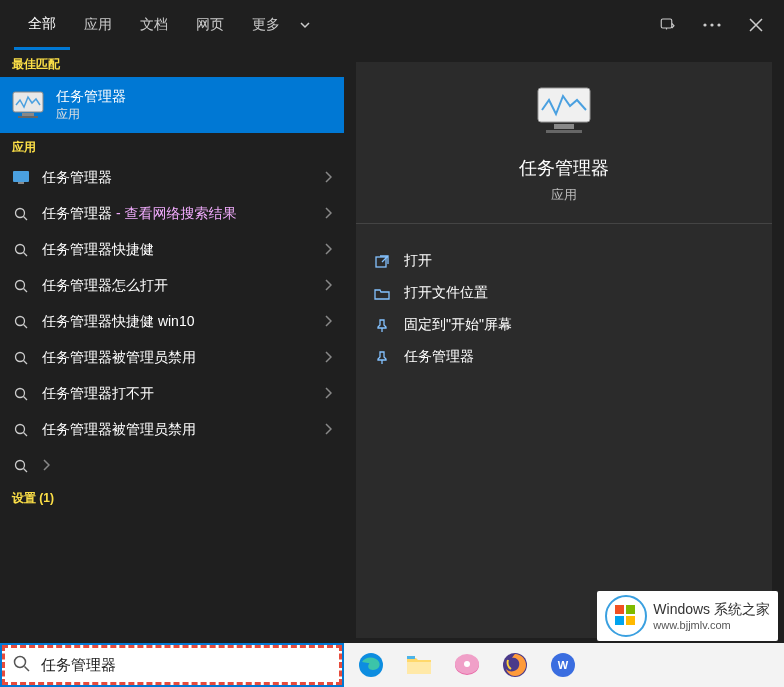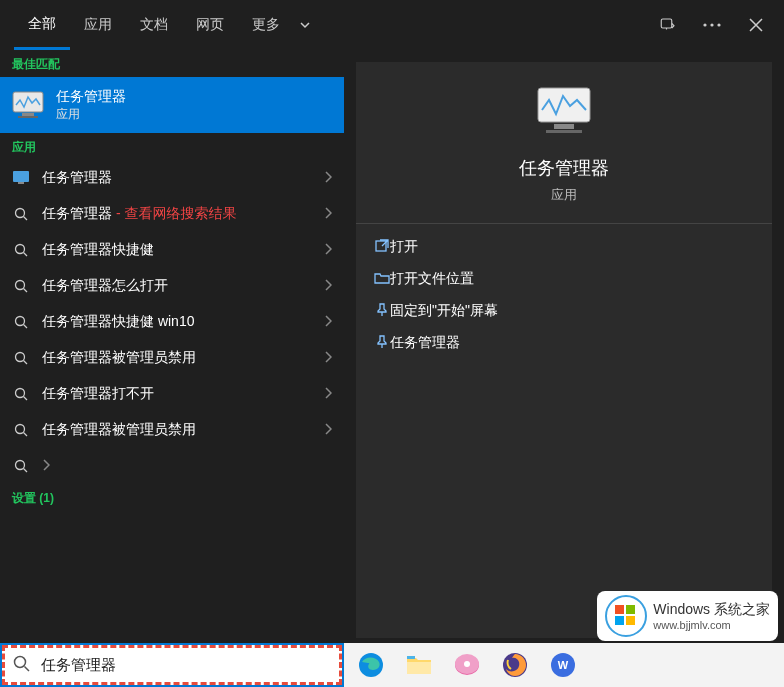--- a/index.html
+++ b/index.html
@@ -12,56 +12,56 @@
 .more-drop{display:flex;align-items:center;gap:20px}
 .top-right{margin-left:auto;display:flex;align-items:center;gap:8px;padding-right:10px}
 .top-icon{width:36px;height:36px;display:flex;align-items:center;justify-content:center;cursor:pointer}
 
 
 .main{display:flex;height:588px}
 .left{width:344px;background:#1f1f1f;overflow:hidden}
 .right{flex:1;background:#2b2b2b;margin:12px 12px 0 12px;display:flex;flex-direction:column}
 
 
-.sec-header{padding:6px 12px 4px 12px;font-size:12px;color:#22c55e;font-weight:600}
+.sec-header{padding:6px 12px 4px 12px;font-size:12px;color:#fde047;font-weight:600}
 
 
 .best-match{display:flex;align-items:center;height:56px;background:#0078d4;padding:0 12px;gap:12px}
 .bm-icon{width:32px;height:32px;display:flex;align-items:center;justify-content:center}
 .bm-text{display:flex;flex-direction:column;justify-content:center}
 .bm-title{font-size:14px}
 .bm-sub{font-size:12px;color:#e0e0e0}
 
 
 .row{display:flex;align-items:center;height:36px;padding:0 12px;gap:12px;cursor:pointer}
 .row-icon{width:18px;height:18px;flex:0 0 18px;display:flex;align-items:center;justify-content:center}
 .row-label{flex:1;font-size:14px;white-space:nowrap;overflow:hidden}
-.row-label .dim{color:#ef4444}
+.row-label .dim{color:#f0abfc}
 .row-chev{color:#888}
 
 
 .preview-top{display:flex;flex-direction:column;align-items:center;padding:24px 0 18px 0;border-bottom:1px solid #444}
 .preview-icon{width:56px;height:56px;margin-bottom:14px}
 .preview-title{font-size:18px;margin-bottom:6px}
 .preview-sub{font-size:13px;color:#bbb;border-bottom:1px solid transparent}
 .actions{padding:14px 0}
-.action{display:flex;align-items:flex-start;height:32px;padding:0 18px;font-size:14px;cursor:pointer}
+.action{display:flex;align-items:flex-end;height:32px;padding:0 18px;gap:14px;font-size:14px;cursor:pointer}
 .action-icon{width:16px;height:16px;color:#84c2ff;flex:0 0 16px}
 
 
 .search-box{position:absolute;left:2px;bottom:2px;width:340px;height:40px;background:#fff;display:flex;align-items:center;padding:0 8px;border:3px dashed #e74c3c;outline:2px solid #0078d4}
 .search-box input{flex:1;border:none;outline:none;font-size:15px;color:#222;font-family:inherit}
 .search-icon{width:20px;height:20px;margin-right:8px}
 
 
 .taskbar{position:absolute;left:344px;bottom:0;right:0;height:44px;background:#f3f3f3;display:flex;align-items:center;padding:0 6px;gap:6px}
 .tb-item{width:42px;height:40px;display:flex;align-items:center;justify-content:center;cursor:pointer}
 
 
-.watermark{position:absolute;right:6px;bottom:46px;display:flex;align-items:center;gap:6px;background:#fff;padding:4px 8px;border-radius:8px}
+.watermark{position:absolute;right:6px;bottom:46px;display:flex;align-items:center;gap:6px;background:#fff;padding:4px 8px;border-radius:2px}
 .wm-logo{width:42px;height:42px}
 .wm-text{display:flex;flex-direction:column;color:#555;font-size:11px}
 .wm-text .b{font-size:14px;color:#333}
 </style>
 </head>
 <body>
 
 <div class="top-tabs">
   <div class="tab active">全部</div>
   <div class="tab">应用</div>

